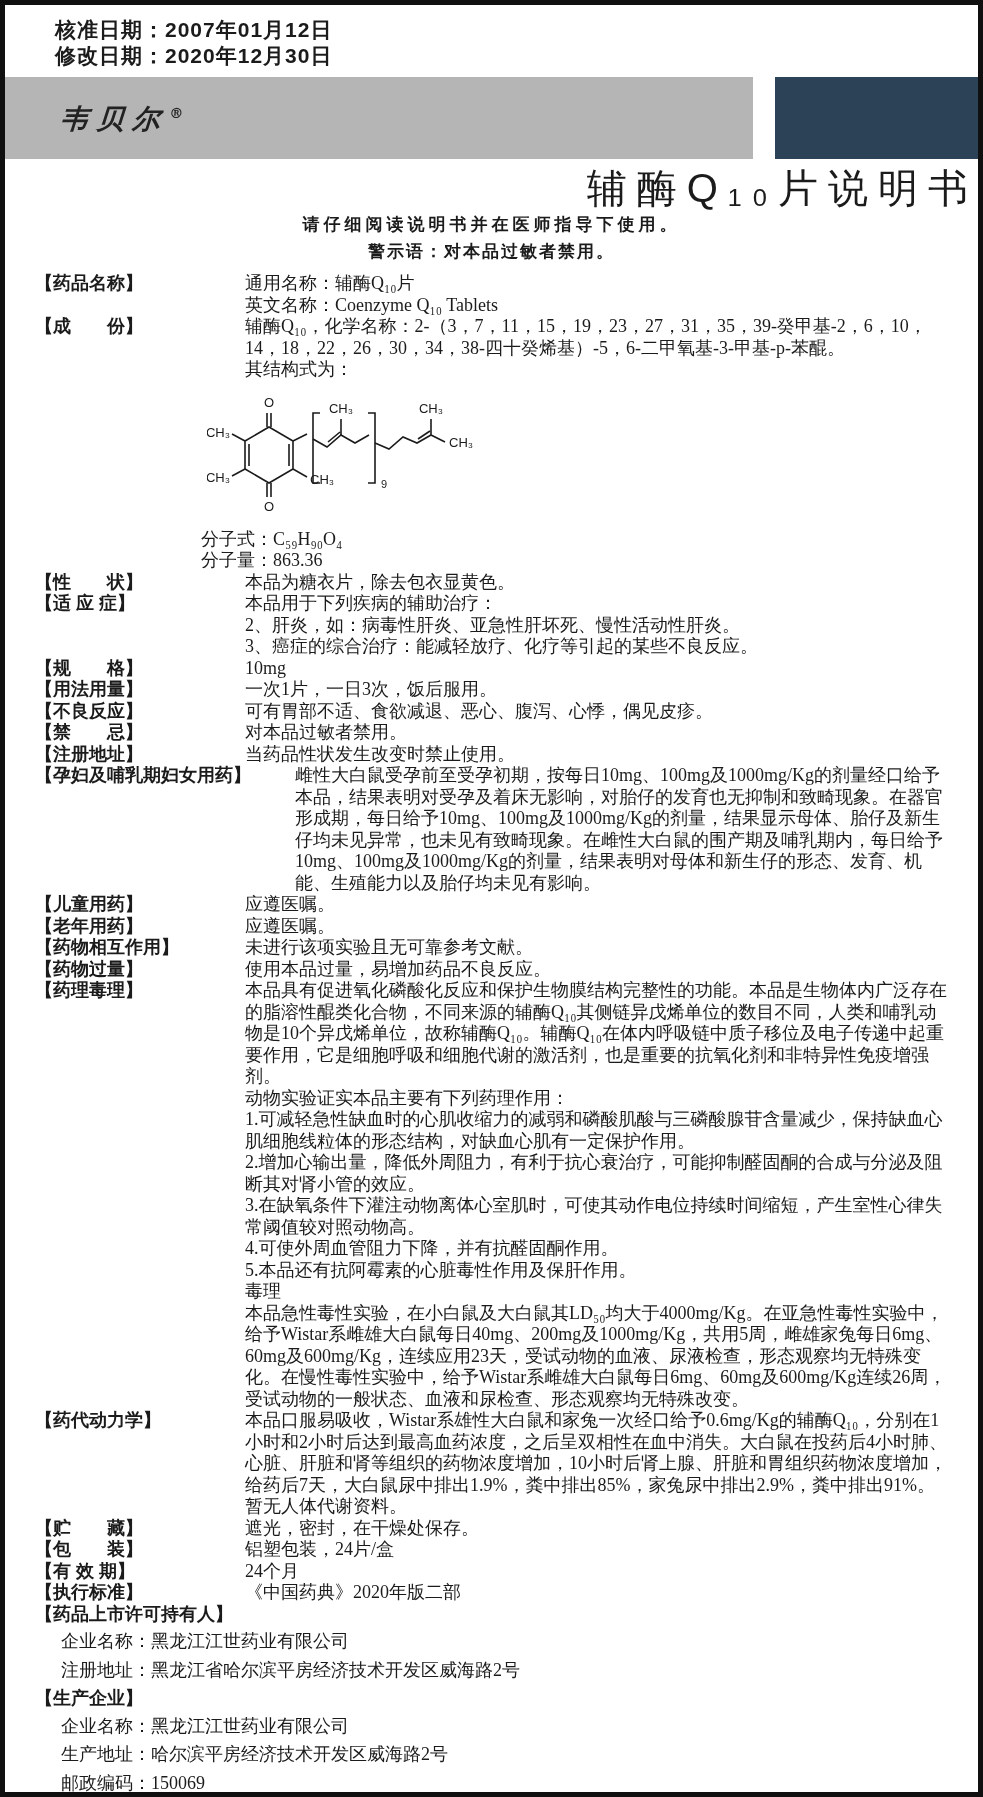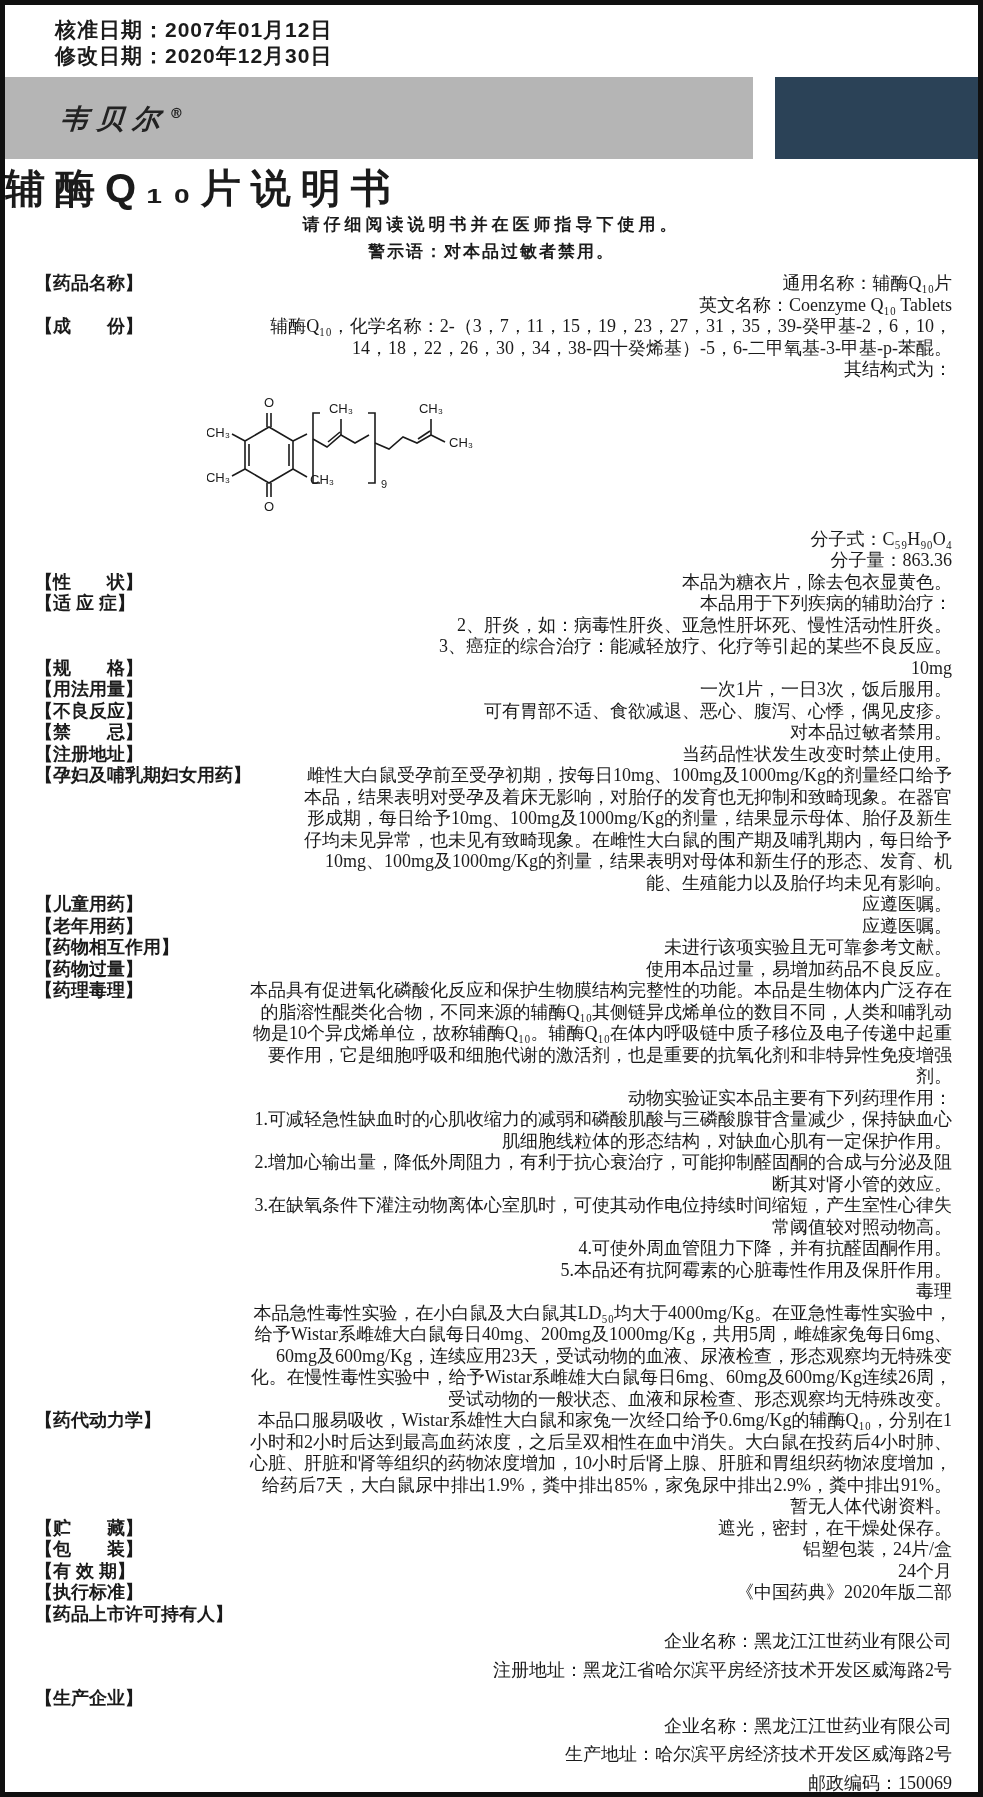--- a/index.html
+++ b/index.html
@@ -25,40 +25,40 @@
   .band-navy{position:absolute;left:770px;right:0;top:0;height:82px;background:#2b4257;}
   .logo{
     position:absolute;left:56px;top:24px;
     font-family:"DejaVu Serif","Liberation Serif",serif;
     font-weight:700;font-style:italic;font-size:27px;letter-spacing:9px;color:#222;
     transform:skewX(-4deg);
   }
   .logo sup{font-size:14px;font-style:normal;letter-spacing:0;}
   
   .title{
-    text-align:left;margin-top:6px;
-    font-family:"Liberation Sans","DejaVu Sans",sans-serif;
-    font-weight:700;font-size:40px;line-height:46px;letter-spacing:10px;
+    text-align:right;margin-top:6px;
+    font-family:"Liberation Sans","DejaVu Sans",sans-serif;
+    font-weight:400;font-size:40px;line-height:46px;letter-spacing:10px;
   }
   .subtitle,.warning{
     text-align:center;
     font-family:"Liberation Sans","DejaVu Sans",sans-serif;
     font-weight:700;font-size:17px;line-height:27px;letter-spacing:4px;
   }
   .warning{letter-spacing:2px;}
   
   #sections{padding:8px 26px 0 30px;font-size:18px;line-height:21.5px;}
   .row{display:flex;align-items:flex-start;gap:44px;}
   .lbl{
     white-space:nowrap;min-width:166px;
     font-family:"Liberation Sans","DejaVu Sans",sans-serif;
     font-weight:700;
   }
   .cont{flex:1;min-width:0;}
-  .line{margin:0;text-align:right;}
+  .line{margin:0;}
   .spaced .line{margin:6px 0 7px 0;}
   .indent-sm{padding-left:26px;}
   .cont-indent{padding-left:166px;}
   .structure-row{padding-left:172px;}
   .structure-row svg{display:block;margin:4px 0 4px 0;}
   svg text{
     font-family:"Liberation Sans","DejaVu Sans",sans-serif;
     font-size:13px;fill:#1b1b1b;
   }
   svg text.small{font-size:11px;}

